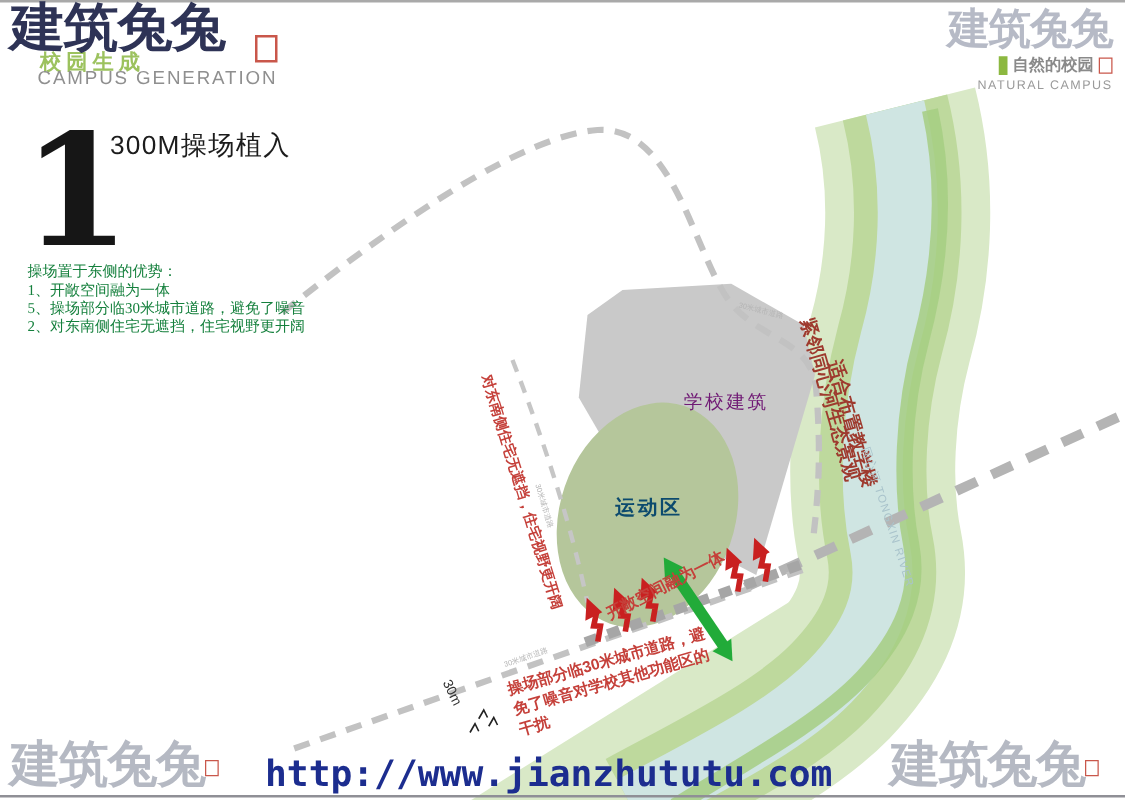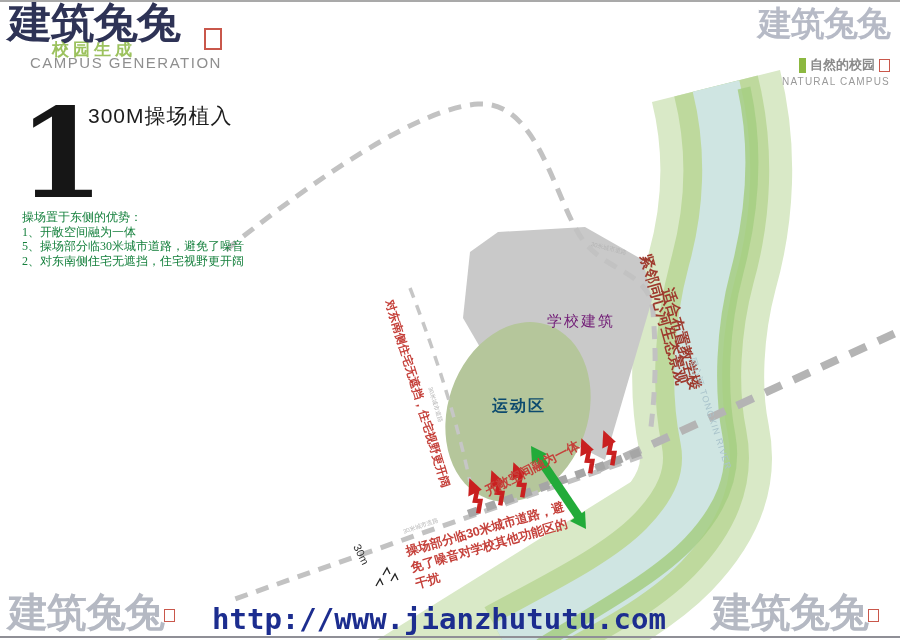--- a/index.html
+++ b/index.html
@@ -6,30 +6,30 @@
   .page{position:relative;width:900px;height:640px;background:#fff;overflow:hidden;
         font-family:"Liberation Sans","DejaVu Sans",sans-serif;}
   .border-top{position:absolute;top:0;left:0;width:900px;height:2px;background:#a9a9a9;}
   .border-bottom{position:absolute;top:636px;left:0;width:900px;height:2px;background:#8f8f96;}
 
   
   .brand-left{position:absolute;left:8px;top:2px;width:240px;}
   .logo-navy{font-size:44px;font-weight:800;color:#2e3356;letter-spacing:-1px;line-height:1;
              transform:scaleY(.95);transform-origin:0 0;position:relative;z-index:2;}
   .overlay-green{position:absolute;left:24px;top:36px;font-size:17px;font-weight:700;color:#9cc25e;
-                 letter-spacing:4px;z-index:1;margin-left:20px;}
+                 letter-spacing:4px;z-index:1;}
   .campus-gen{position:absolute;left:22px;top:52px;font-size:15px;color:#8f8f8f;letter-spacing:1.5px;z-index:3;}
   .seal{display:inline-block;border:2px solid #c0392b;color:#c0392b;font-size:6px;line-height:7px;
         width:14px;height:18px;text-align:center;overflow:hidden;vertical-align:middle;opacity:.85;}
   .seal-sm{width:9px;height:11px;border-width:1px;}
   .brand-left .seal{position:absolute;left:196px;top:26px;}
 
   .brand-right{position:absolute;right:10px;top:6px;text-align:right;}
   .logo-gray{font-size:34px;font-weight:800;color:#b6bac6;letter-spacing:-1px;line-height:1;}
-  .tagline-row{display:flex;align-items:center;justify-content:flex-end;gap:4px;margin-top:16px;text-align:right;}
+  .tagline-row{display:flex;align-items:center;justify-content:flex-end;gap:4px;margin-top:3px;text-align:right;}
   .brand-bar{width:7px;height:15px;background:#8cb840;display:inline-block;}
   .tagline{font-size:13px;color:#8a8a8a;font-weight:700;}
   .nat-campus{font-size:10px;color:#9a9a9a;letter-spacing:1.2px;margin-top:2px;text-align:right;}
 
   
   .big-number{position:absolute;left:18px;top:92px;font-family:"DejaVu Serif","Liberation Serif",serif;
               font-size:124px;font-weight:700;color:#161616;line-height:1;}
   .sec-title{position:absolute;left:88px;top:102px;font-size:21px;color:#1c1c1c;letter-spacing:1px;font-weight:500;}
   .notes{position:absolute;left:22px;top:210px;width:222px;font-size:12px;line-height:14.5px;color:#15803d;font-family:Liberation Serif, serif;}
 

